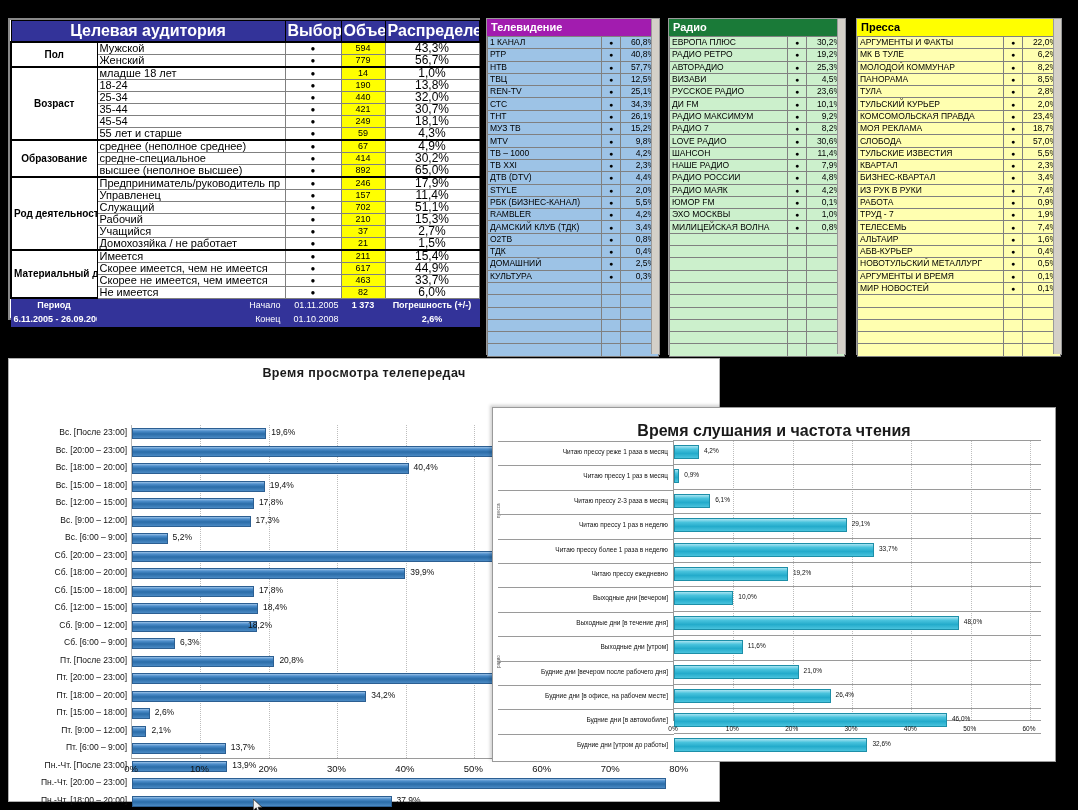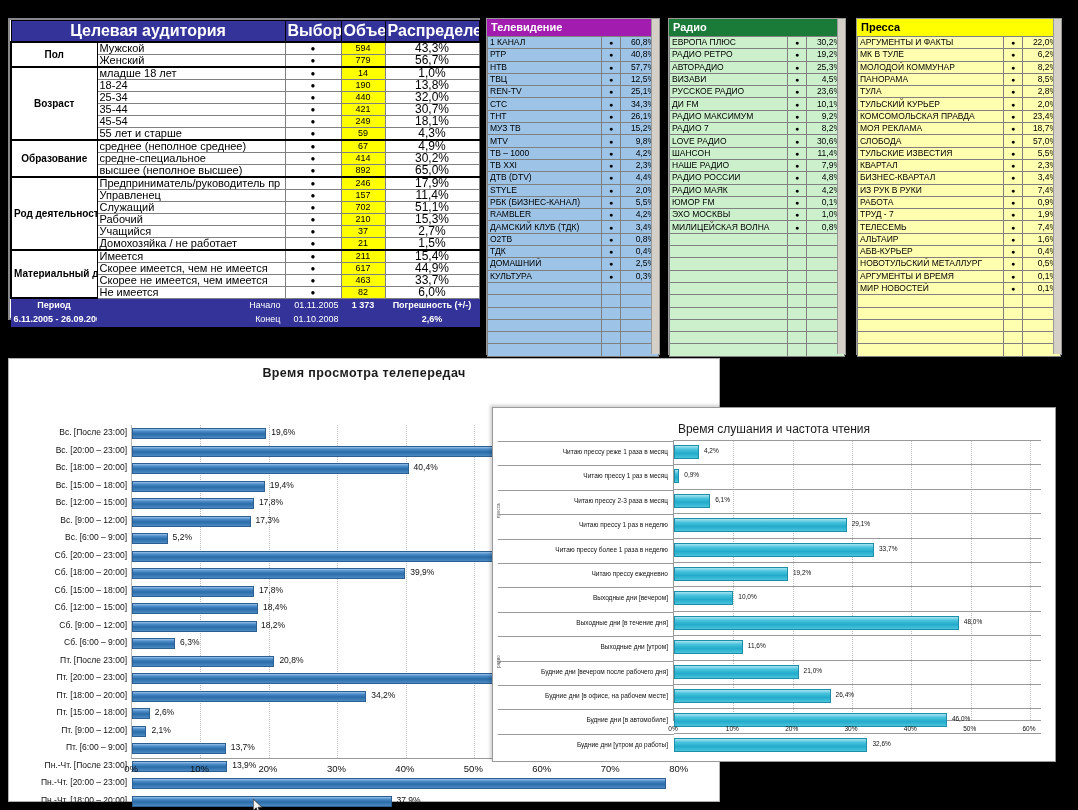--- a/index.html
+++ b/index.html
@@ -71,22 +71,22 @@
          border:1px solid #2c5f92;box-sizing:border-box;}
   .c1val{position:absolute;top:2px;font-size:8.5px;color:#101010;white-space:nowrap;}
   .c1cat{position:absolute;right:100%;width:118px;text-align:right;padding-right:5px;
          font-size:8.5px;color:#101010;white-space:nowrap;top:2px;box-sizing:border-box;}
   .c1ticks{position:absolute;left:122px;right:8px;bottom:24px;height:14px;}
   .c1tick{position:absolute;font-size:9.5px;color:#101010;transform:translateX(-50%);}
 
   
   #chart2{position:absolute;left:492px;top:407px;width:564px;height:355px;background:#fff;
           border:1px solid #9a9a9a;box-shadow:-2px -2px 3px rgba(0,0,0,.18);box-sizing:border-box;}
-  #chart2 .ctitle{position:absolute;left:0;right:0;top:14px;text-align:center;font-weight:normal;
-          font-size:12px;color:#1a1a1a;}
+  #chart2 .ctitle{position:absolute;left:0;right:0;top:14px;text-align:center;font-weight:bold;
+          font-size:16px;color:#1a1a1a;}
   #c2plot{left:180px;top:32px;right:14px;bottom:40px;border-left:1px solid #9a9a9a;
           border-bottom:1px solid #9a9a9a;}
   .c2row{position:relative;height:23.4px;border-top:1px solid #9a9a9a;}
   .c2row.first{border-top:1px solid #9a9a9a;}
   .c2bar{position:absolute;left:0;top:4px;height:14px;
          background:linear-gradient(to bottom,#a9e4f2 0%,#49c3dd 28%,#23abcb 62%,#49c3dd 100%);
          border:1px solid #1d8fa8;box-sizing:border-box;}
   .c2val{position:absolute;top:6px;font-size:6.5px;color:#101010;white-space:nowrap;}
   .c2cat{position:absolute;right:100%;width:176px;text-align:right;padding-right:6px;
          font-size:6.5px;color:#101010;white-space:nowrap;top:7px;box-sizing:border-box;}
@@ -745,21 +745,21 @@
           <div class="c1val" style="left:126.9px">17,8%</div>
         </div>
         <div class="c1row">
           <div class="c1cat">Сб. [12:00 – 15:00]</div>
           <div class="c1bar" style="width:126.0px"></div>
           <div class="c1val" style="left:131.0px">18,4%</div>
         </div>
         <div class="c1row">
           <div class="c1cat">Сб. [9:00 – 12:00]</div>
           <div class="c1bar" style="width:124.6px"></div>
-          <div class="c1val" style="left:129px">18,2%</div>
+          <div class="c1val" style="left:116px">18,2%</div>
         </div>
         <div class="c1row">
           <div class="c1cat">Сб. [6:00 – 9:00]</div>
           <div class="c1bar" style="width:43.1px"></div>
           <div class="c1val" style="left:48.1px">6,3%</div>
         </div>
         <div class="c1row">
           <div class="c1cat">Пт. [После 23:00]</div>
           <div class="c1bar" style="width:142.4px"></div>
           <div class="c1val" style="left:147.4px">20,8%</div>

